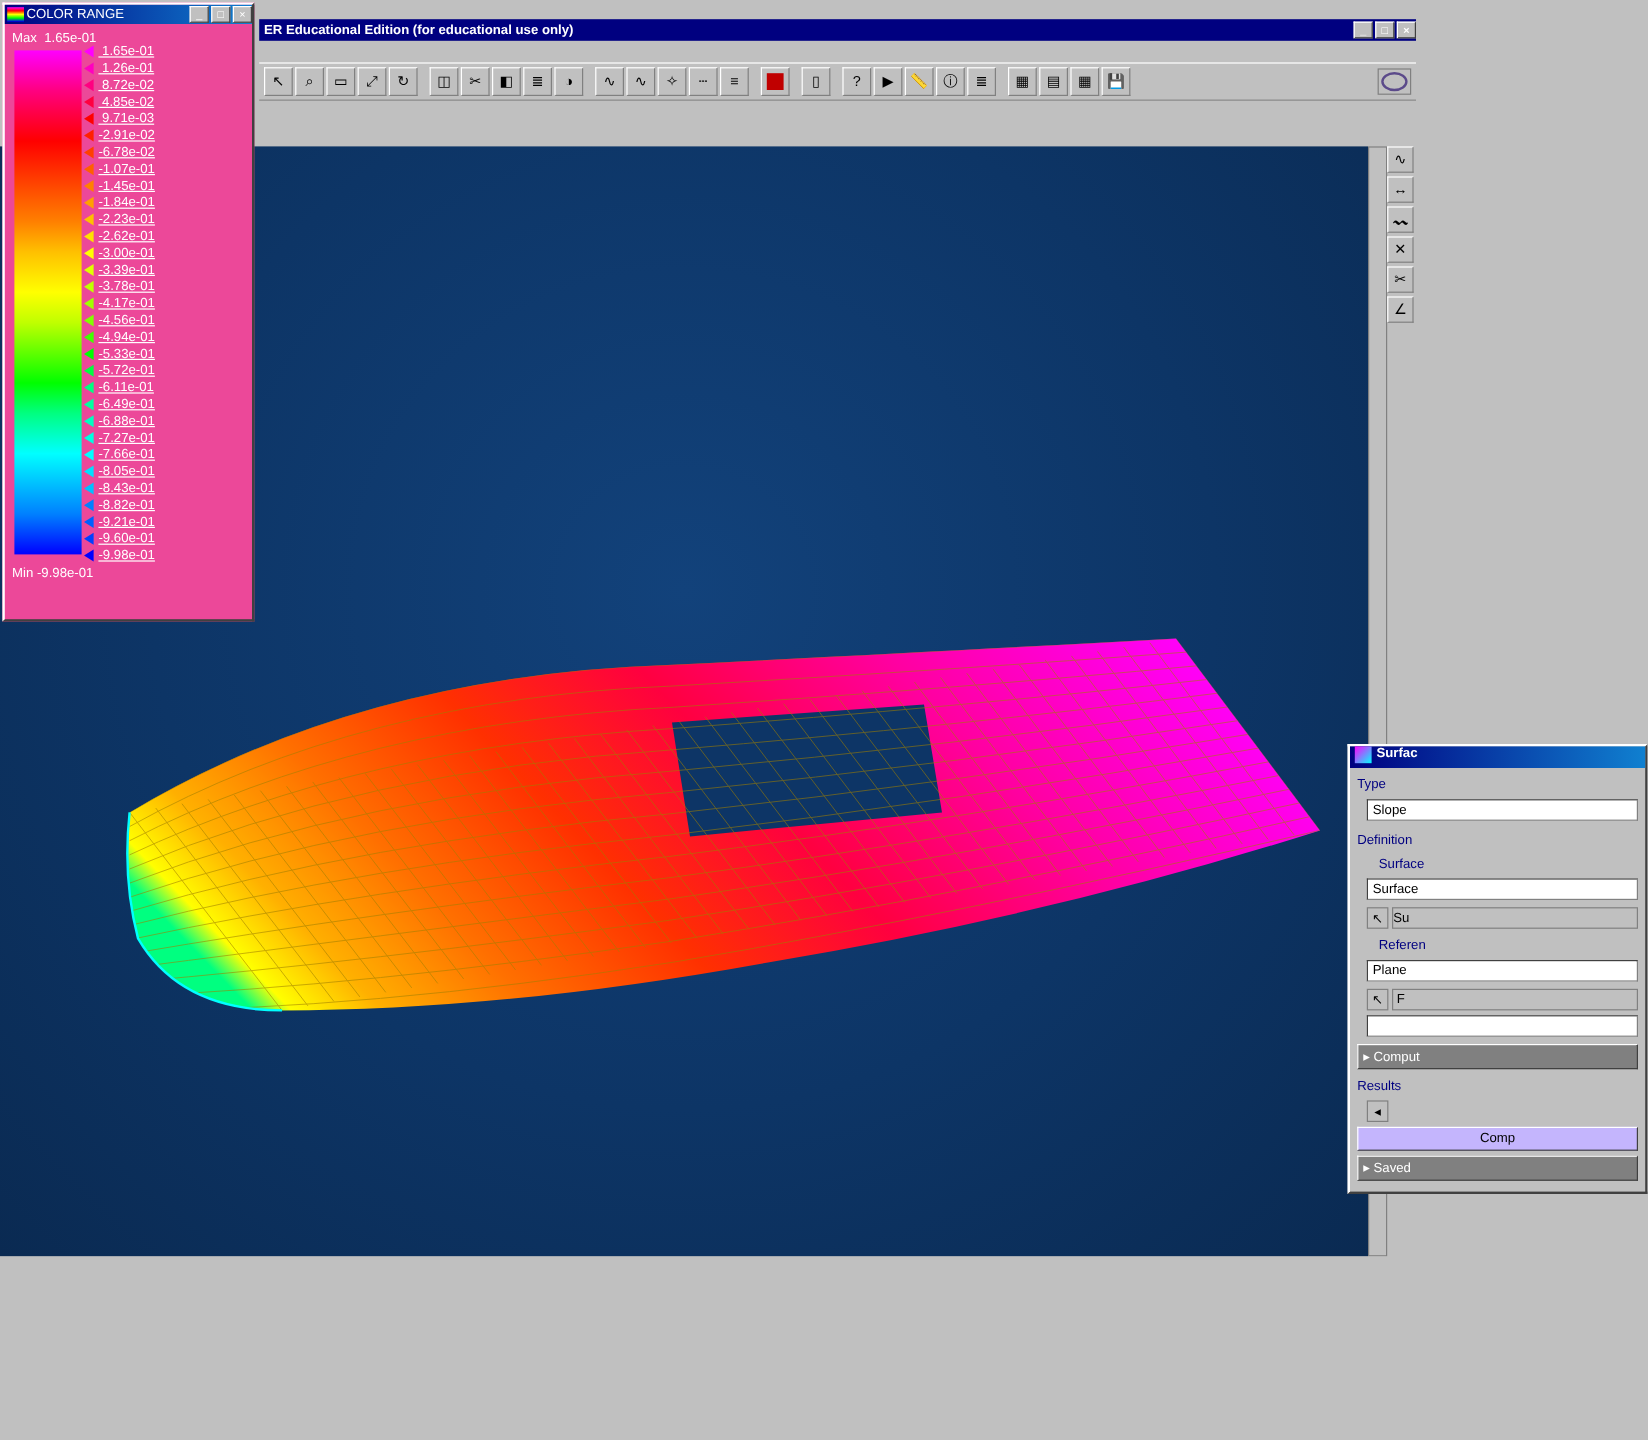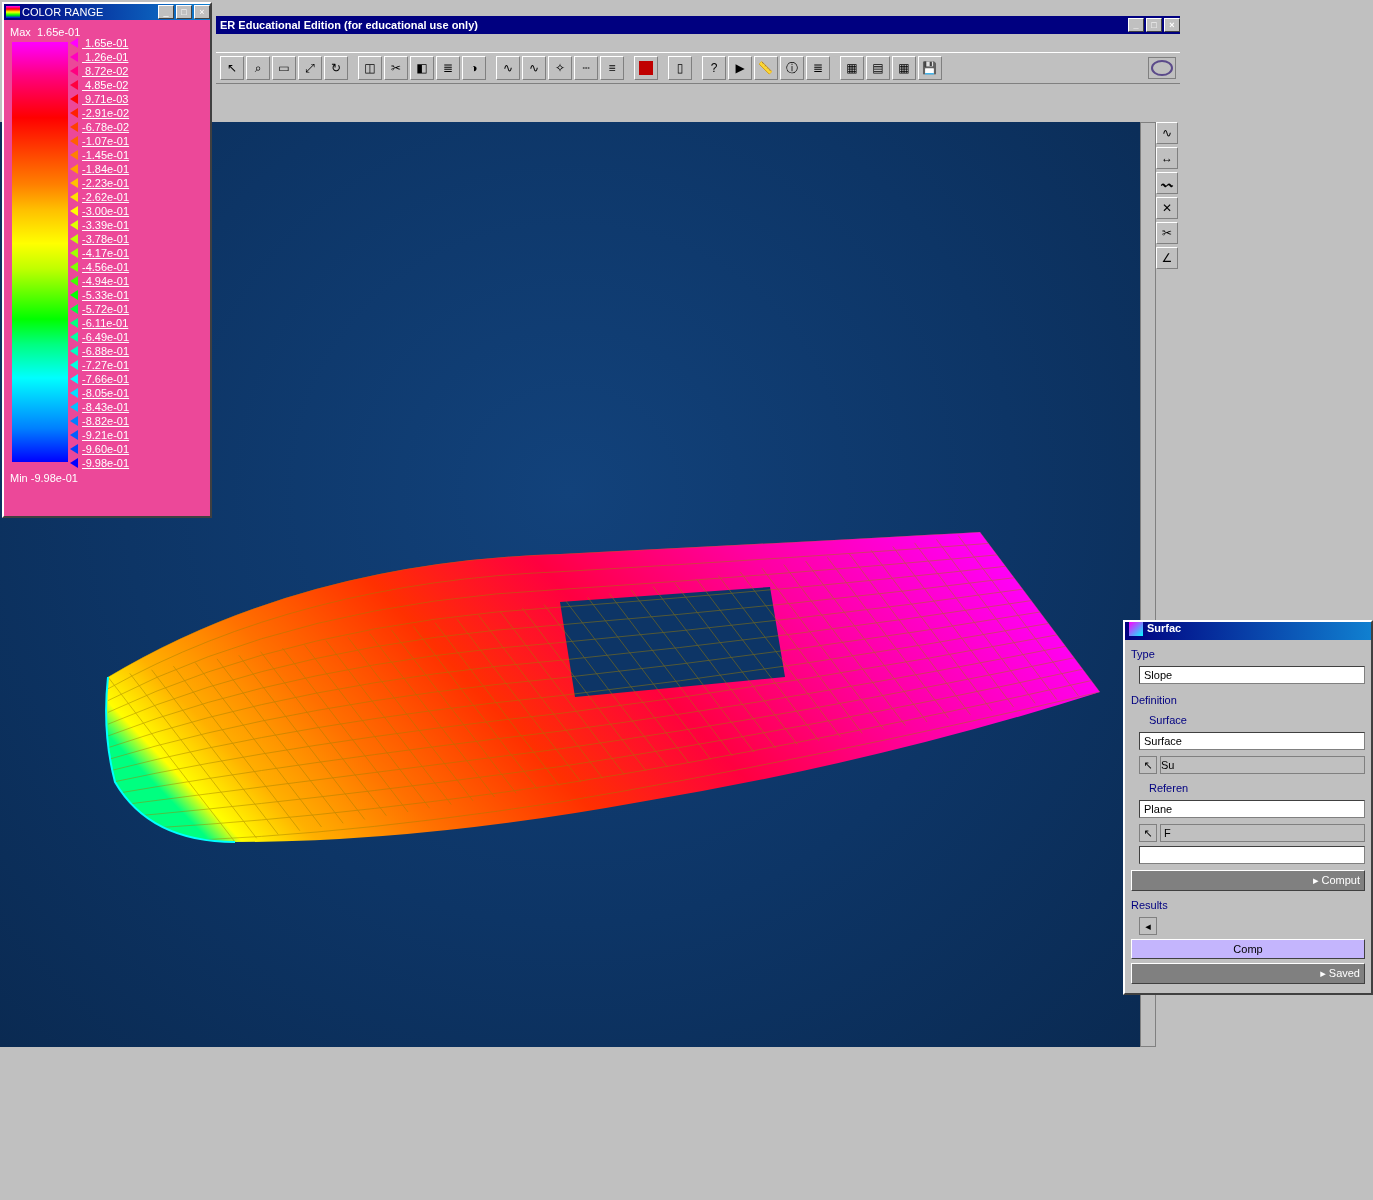--- a/index.html
+++ b/index.html
@@ -78,21 +78,21 @@
 .group-lbl{ color:#000080; font-size:11px; padding:4px 2px; }
 .field{ margin:2px 2px 6px 10px;}
 .field input, .field select{ border:1px solid #808080; border-top-color:#404040;
        border-left-color:#404040; background:#fff; font-size:11px; padding:2px 4px;
        width:100%;}
 .row{ display:flex; gap:3px; align-items:center; margin:2px 2px 4px 10px;}
 .row .sq{ width:18px;height:18px;border:1px solid #808080;background:#c0c0c0;
           display:flex;align-items:center;justify-content:center;cursor:pointer;}
 .wide-btn{ display:block;width:calc(100% - 4px); margin:4px 2px;
            border:1px solid #fff;border-right-color:#404040;border-bottom-color:#404040;
-           background:#c0c0c0;padding:3px 4px;text-align:right;cursor:pointer;
+           background:#c0c0c0;padding:3px 4px;text-align:left;cursor:pointer;
            color:#fff; background:#808080;font-size:11px;}
 .wide-btn.light{ background:#c4b5fd;color:#000;text-align:center;}
 .results-box{ margin:2px 2px; background:#fff; border:1px solid #808080;
               border-top-color:#404040; border-left-color:#404040; padding:2px;
               font-size:10px; height:32px; overflow:hidden;}
 </style>
 </head>
 <body>
 
 <div id="app-window">

